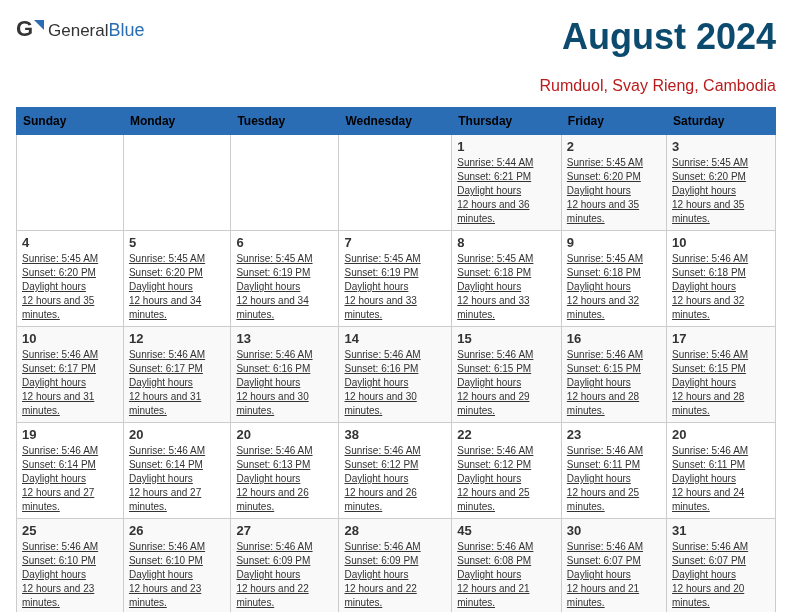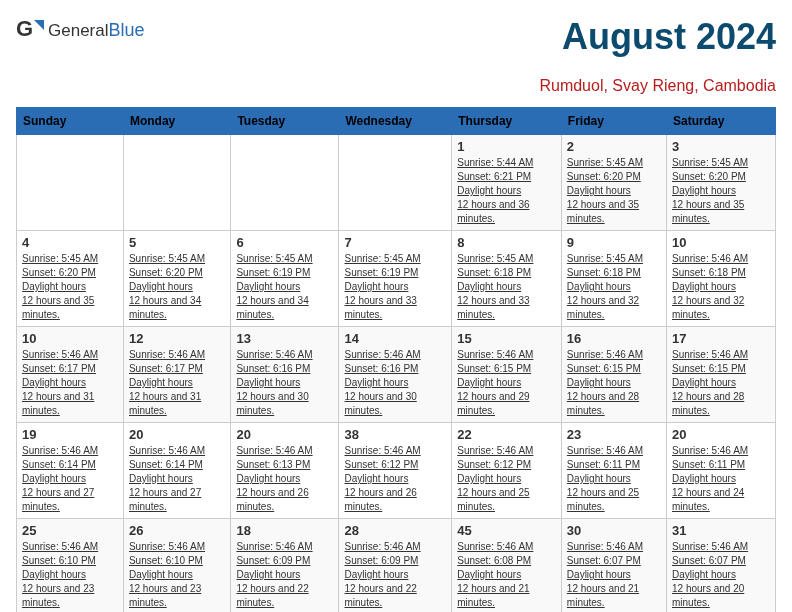--- a/index.html
+++ b/index.html
@@ -365,21 +365,21 @@
         <td>
         <span class="day-number">26</span>
         <div class="day-info">
           Sunrise: 5:46 AM<br>
           Sunset: 6:10 PM<br>
           Daylight hours<br>
           12 hours and 23 minutes.
         </div>
       </td>
         <td>
-        <span class="day-number">18</span>
+        <span class="day-number">27</span>
         <div class="day-info">
           Sunrise: 5:46 AM<br>
           Sunset: 6:09 PM<br>
           Daylight hours<br>
           12 hours and 22 minutes.
         </div>
       </td>
         <td>
         <span class="day-number">28</span>
         <div class="day-info">

